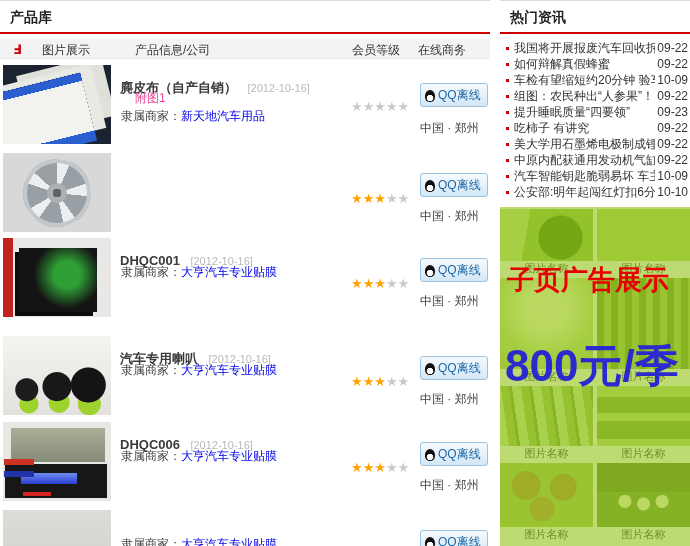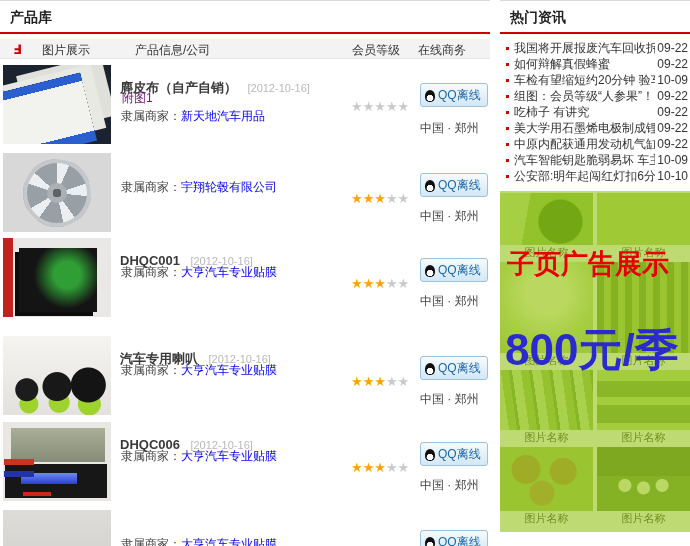--- a/index.html
+++ b/index.html
@@ -16,21 +16,21 @@
   .th-img { left:42px; } .th-info { left:135px; } .th-level { left:352px; } .th-biz { left:418px; }
   .dl-icon { left:13px; top:1px; color:#cc0001; font-weight:bold; font-size:13px; }
   
   .prow { position:relative; }
   .r1 { height:88px; } .r2 { height:85px; } .r3 { height:98px;text-align:center; }
   .r4 { height:86px; } .r5 { height:88px; } .r6 { height:80px; }
   .thumb { position:absolute; left:3px; top:6px; width:108px; height:79px; overflow:hidden; }
   .ptitle { position:absolute; left:120px; top:19px; white-space:nowrap; }
   .pname { font-size:13px; font-weight:bold; color:#3a3a3a; }
   .pdate { font-size:11px; color:#b9b9b9; margin-left:6px; }
-  .pextra { position:absolute; left:106px; top:31px; font-size:12px; color:#701a75;padding-left:16px; }
+  .pextra { position:absolute; left:119px; top:31px; font-size:12px; color:#ec4899;padding-left:16px; }
   .pvendor { position:absolute; left:121px; font-size:12px; color:#444; white-space:nowrap; }
   .pvendor.v-std { top:32px; } .pvendor.v-low { top:49px; }
   .pvendor a { color:#0303e8; text-decoration:none; }
   .pstars { position:absolute; left:351px; top:44px; font-size:13px; letter-spacing:0px; white-space:nowrap; }
   .st-on { color:#ffa200; } .st-off { color:#c9c9c9; }
   .qq-btn { position:absolute; left:420px; top:26px; display:flex; align-items:center;
     padding:3px 6px 2px 4px; border:1px solid #9cc1df; border-radius:3px;
     background:linear-gradient(#f6fbfe,#d3e7f6); font-size:12px; color:#1a66a8; cursor:pointer; }
   .penguin { display:inline-block; width:10px; height:12px; margin-right:3px;
     background:radial-gradient(ellipse 60% 45% at 50% 68%, #fff 0 55%, #101010 60%);
@@ -137,23 +137,20 @@
     <div class="pstars" style="top:40px;"><span class="st-on"></span><span class="st-off">★★★★★</span></div>
     <div class="qq-btn" style="top:24px;">
       <span class="penguin"></span>
       <span>QQ离线</span>
     </div>
     <div class="ploc">中国 · 郑州</div>
   </div>
 
   <div class="prow r2">
     <div class="thumb t2"></div>
-    <div class="pvendor v-std">
-      <span>隶属商家：</span><a href="#">宇翔轮毂有限公司</a>
-    </div>
     <div class="pstars"><span class="st-on">★★★</span><span class="st-off">★★</span></div>
     <div class="qq-btn">
       <span class="penguin"></span>
       <span>QQ离线</span>
     </div>
     <div class="ploc">中国 · 郑州</div>
   </div>
 
   <div class="prow r3">
     <div class="thumb t3"></div>
@@ -232,22 +229,27 @@
         <span class="news-text">如何辩解真假蜂蜜</span>
         <span class="news-date">09-22</span>
       </div>
     <div class="news-item">
         <span class="bullet"></span>
         <span class="news-text">车检有望缩短约20分钟 验车将</span>
         <span class="news-date">10-09</span>
       </div>
     <div class="news-item">
         <span class="bullet"></span>
-        <span class="news-text">组图：会员等级“人参果”！</span>
-        <span class="news-date">09-22</span>
+        <span class="news-text">组图：农民种出“人参果”！</span>
+        <span class="news-date">09-22</span>
+      </div>
+    <div class="news-item">
+        <span class="bullet"></span>
+        <span class="news-text">提升睡眠质量“四要领”</span>
+        <span class="news-date">09-23</span>
       </div>
     <div class="news-item">
         <span class="bullet"></span>
         <span class="news-text">吃柿子 有讲究</span>
         <span class="news-date">09-22</span>
       </div>
     <div class="news-item">
         <span class="bullet"></span>
         <span class="news-text">美大学用石墨烯电极制成锂电</span>
         <span class="news-date">09-22</span>

